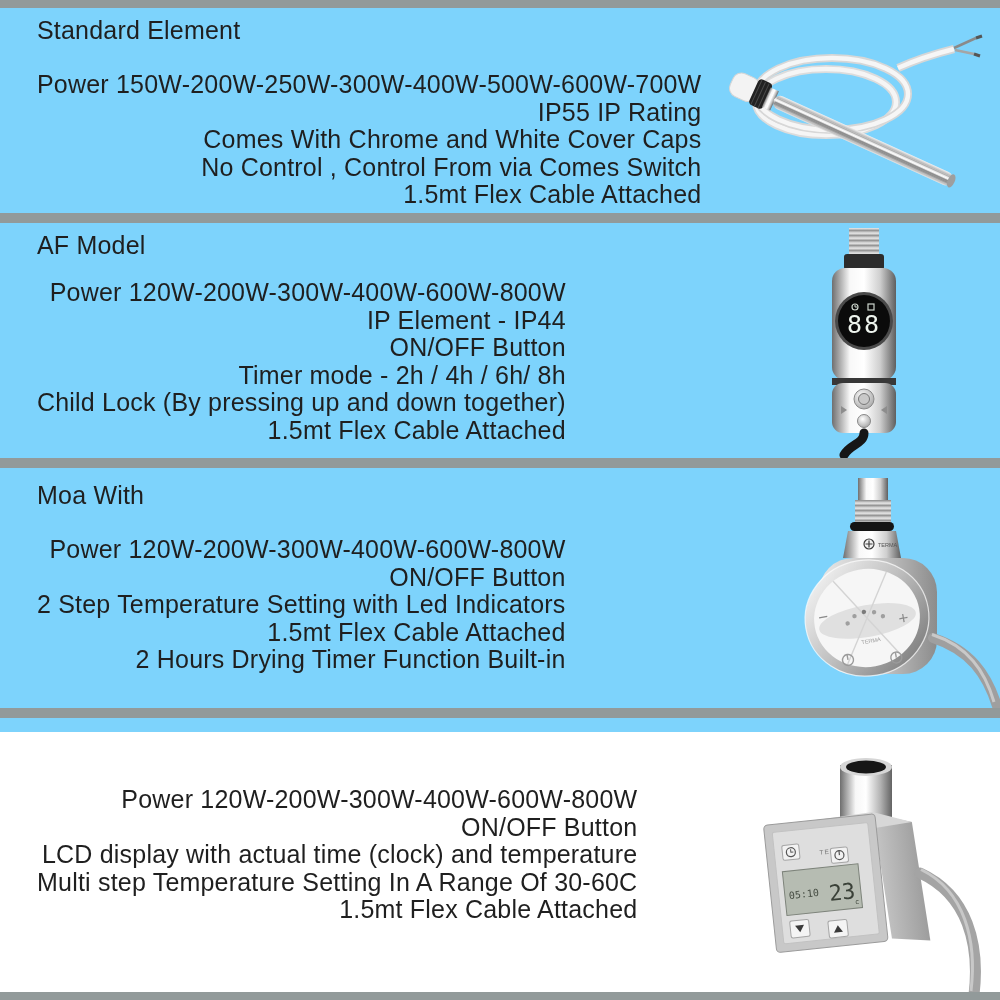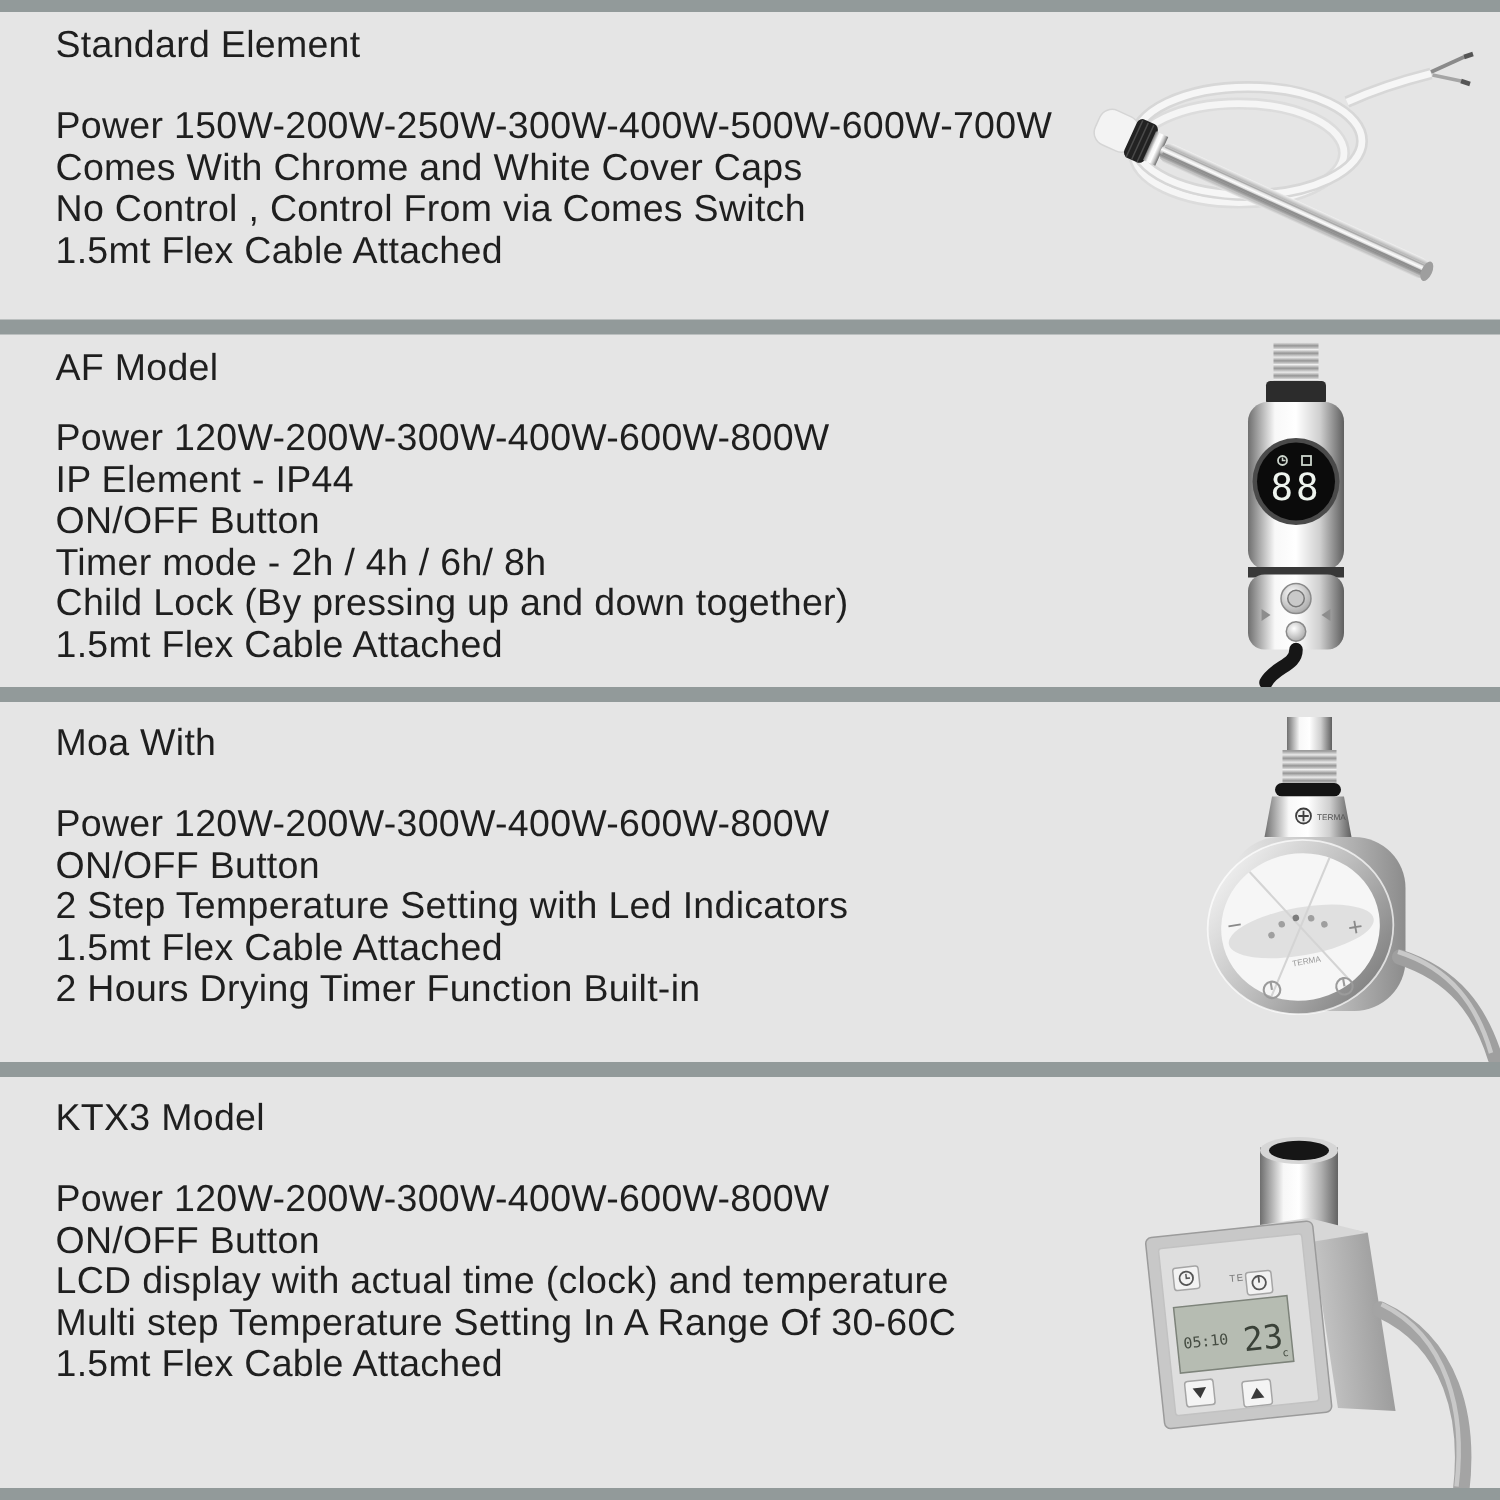--- a/index.html
+++ b/index.html
@@ -2,56 +2,57 @@
 <html><head>
 <meta charset="utf-8">
 <style>
   html,body{margin:0;padding:0;}
   body{
     width:1000px;height:1000px;
     background:#ffffff;
     font-family:"Liberation Sans", sans-serif;
     overflow:hidden;
   }
-  .page{position:relative;width:1000px;height:1000px;background:#e5e5e5;}
+  .page{position:relative;width:1000px;height:732px;background:#7dd3fc;}
   .bar{position:absolute;left:0;width:1000px;background:#929a9a;z-index:5;}
   .bar-top{top:0;height:8px;}
   .bar-1{top:213px;height:10px;}
   .bar-2{top:458px;height:10px;}
   .bar-3{top:708px;height:10px;}
   .bar-bottom{top:992px;height:8px;}
   .title{
     position:absolute;left:37px;margin:0;
     font-size:25px;font-weight:normal;color:#1f1f1f;
     white-space:nowrap;letter-spacing:0.2px;
   }
   .specs{
     position:absolute;left:37px;
     font-size:25px;color:#1f1f1f;line-height:27.5px;
     white-space:nowrap;letter-spacing:0.2px;
   }
-  .spec-line{height:27.5px;}
+  .spec-line{height:27.5px;text-align:right;}
   .photo{position:absolute;z-index:1;}
   text{font-family:"Liberation Sans", sans-serif;}
   .seg{font-family:"DejaVu Sans Mono", monospace;}
 </style>
 </head>
 <body>
 
 <div class="page">
 
   <div class="bar bar-top"></div>
   <div class="bar bar-1"></div>
   <div class="bar bar-2"></div>
   <div class="bar bar-3"></div>
   <div class="bar bar-bottom"></div>
 
   <h2 class="title" style="top:16px">Standard Element</h2>
   <div class="specs" style="top:71px">
       <div class="spec-line">Power 150W-200W-250W-300W-400W-500W-600W-700W</div>
+      <div class="spec-line">IP55 IP Rating</div>
       <div class="spec-line">Comes With Chrome and White Cover Caps</div>
       <div class="spec-line">No Control , Control From via Comes Switch</div>
       <div class="spec-line">1.5mt Flex Cable Attached</div>
     </div>
 
   <svg class="photo" style="left:700px;top:28px" width="292" height="188" viewBox="0 0 292 188">
     <defs>
       <linearGradient id="rodG" x1="0" y1="0" x2="0" y2="1">
         <stop offset="0" stop-color="#f2f2f2"></stop>
           <stop offset="0.2" stop-color="#b9b9b9"></stop>
@@ -209,21 +210,20 @@
           <path d="M104 178.5 V184"></path>
       </g>
       <ellipse cx="82" cy="140" rx="62" ry="58" fill="none" stroke="#ffffff" stroke-width="1.2" opacity="0.7"></ellipse>
     </g>
     <g fill="none">
       <path d="M148 160 C185 172 202 196 212 228" stroke="#9f9f9f" stroke-width="10" stroke-linecap="round"></path>
       <path d="M147 156.5 C183 168 200 193 209 224" stroke="#c9c9c9" stroke-width="3"></path>
     </g>
   </svg>
 
-  <h2 class="title" style="top:731px">KTX3 Model</h2>
   <div class="specs" style="top:786px">
       <div class="spec-line">Power 120W-200W-300W-400W-600W-800W</div>
       <div class="spec-line">ON/OFF Button</div>
       <div class="spec-line">LCD display with actual time (clock) and temperature</div>
       <div class="spec-line">Multi step Temperature Setting In A Range Of 30-60C</div>
       <div class="spec-line">1.5mt Flex Cable Attached</div>
     </div>
 
   <svg class="photo" style="left:728px;top:755px" width="272" height="244" viewBox="0 0 272 244">
     <defs>

